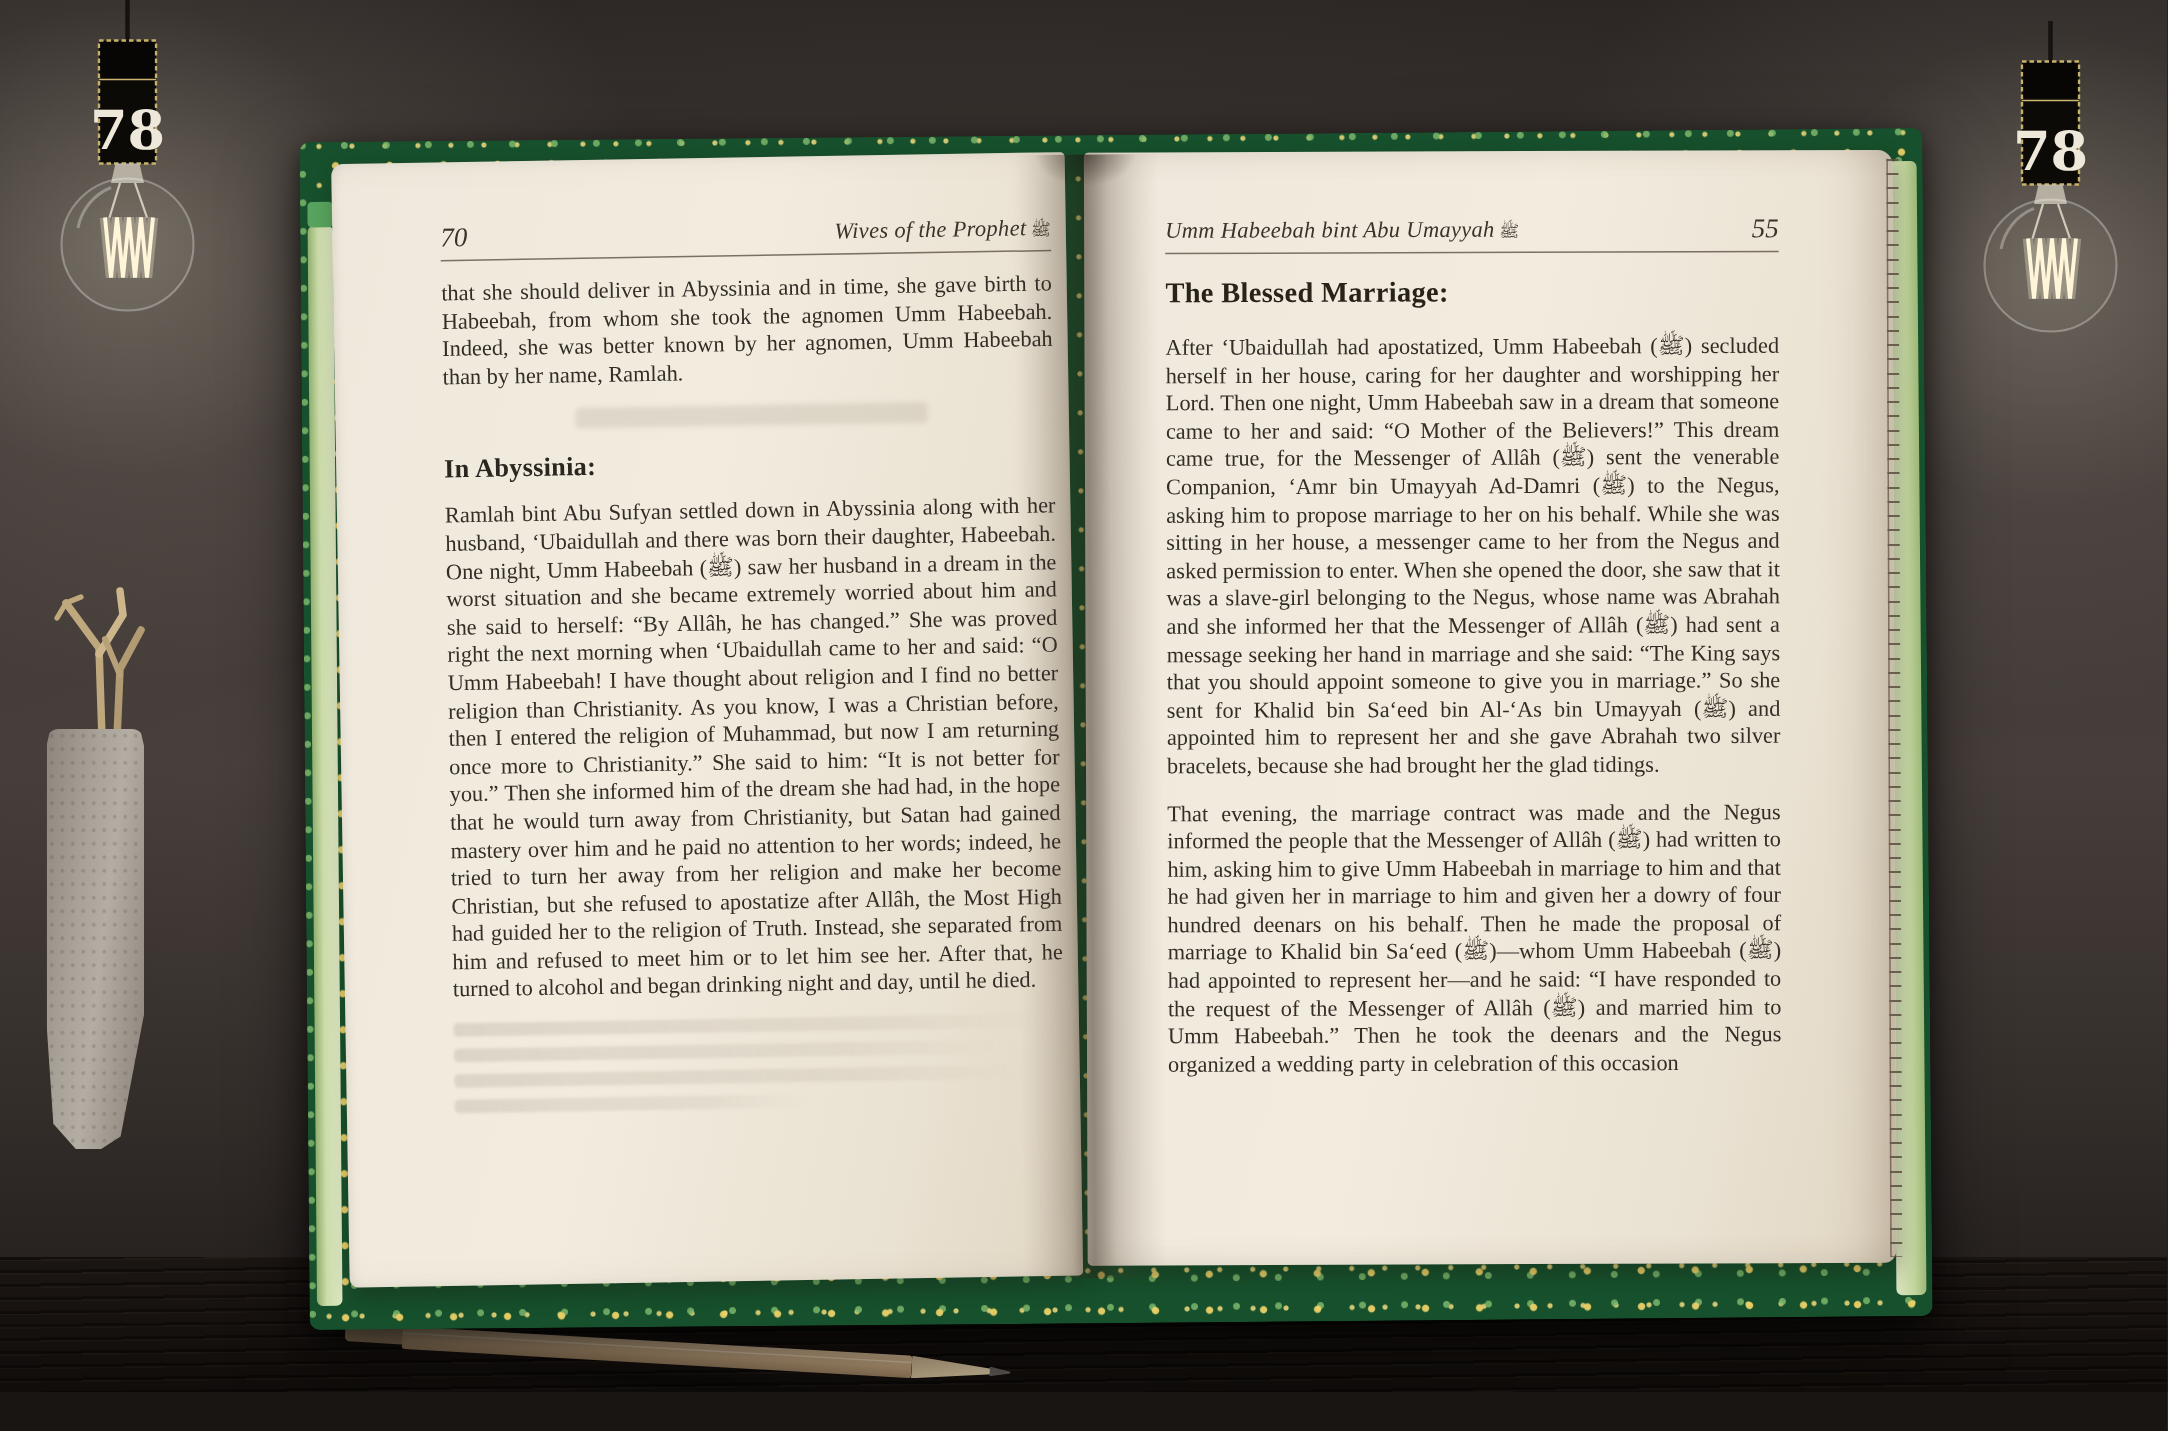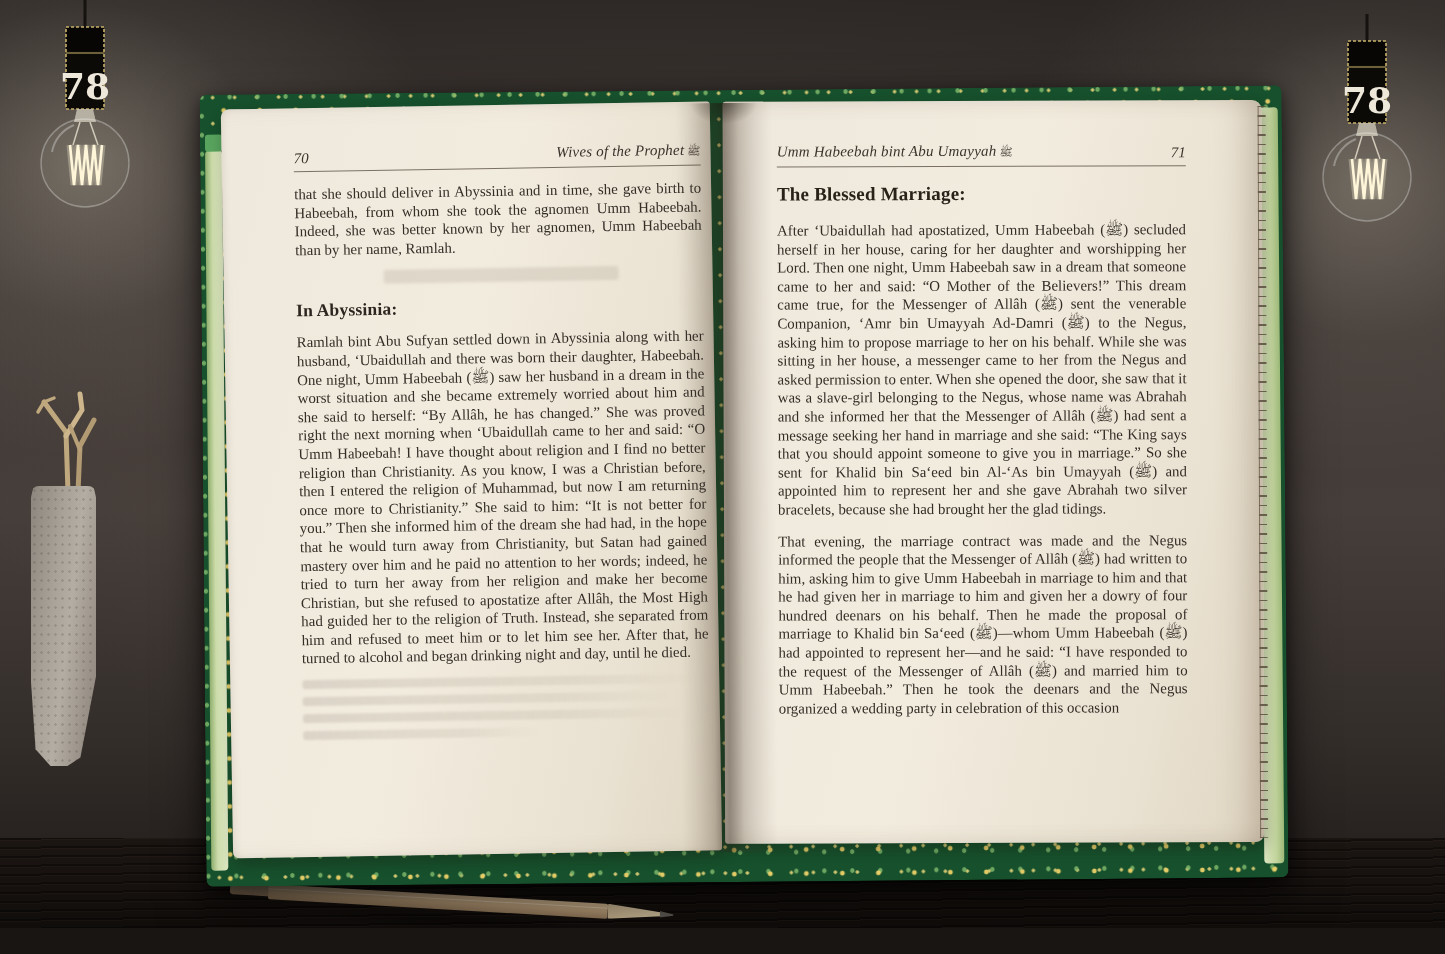--- a/index.html
+++ b/index.html
@@ -79,21 +79,21 @@
     padding:42px 76px 0 54px;
     box-shadow:inset 26px 0 32px -18px rgba(92,74,56,0.40), inset -30px 0 36px -22px rgba(110,90,66,0.38), 2px 6px 14px rgba(20,15,10,0.30);}
   .gutter{position:absolute;left:452px;top:0;bottom:0;width:96px;pointer-events:none;
     background:
       radial-gradient(48px 30px at 50% 0%, rgba(26,19,12,0.45), transparent 70%),
       linear-gradient(90deg, transparent, rgba(70,55,40,0.16) 35%, rgba(45,33,24,0.38) 50%, rgba(70,55,40,0.18) 65%, transparent);}
   .page-header{display:flex;justify-content:space-between;align-items:flex-end;
     border-bottom:1px solid rgba(82,72,59,0.75);padding-bottom:4px;
     font-style:italic;font-size:15px;color:#3a332b;}
   .page-header .head-title{letter-spacing:0.2px;}
-  .pnum{font-size:15px;}
+  .pnum{font-size:18px;}
   .hon{font-style:normal;font-size:11px;font-family:"DejaVu Sans",sans-serif;margin-left:3px;}
   .para{text-align:justify;font-size:14.9px;line-height:18.6px;}
   .intro{margin-top:13px;}
   .ghost-heading{height:14px;width:235px;margin:12px 0 0 88px;border-radius:3px;
     background:rgba(124,111,93,0.16);filter:blur(1.6px);}
   .h-left{margin-top:15px;font-size:17.5px;font-weight:bold;color:#2c2620;letter-spacing:0.2px;}
   .body-para{margin-top:12px;}
   .ghost-block{margin-top:12px;filter:blur(1.2px);}
   .gline{height:9px;margin:8px 0;border-radius:3px;
     background:linear-gradient(90deg, rgba(120,108,92,0.18), rgba(120,108,92,0.10) 70%, transparent);}
@@ -193,21 +193,21 @@
           <div class="gline"></div>
         </div>
       </div>
 
       <div class="page pg-right">
         <div class="stitch"></div>
         <div class="page-header">
           <span class="head-title">
             <span>Umm Habeebah bint Abu Umayyah</span><span class="hon">ﷺ</span>
           </span>
-          <span class="pnum">71</span>
+          <span class="pnum">55</span>
         </div>
         <div class="h-right">The Blessed Marriage:</div>
         <div class="para rp1">After ‘Ubaidullah had apostatized, Umm Habeebah (ﷺ) secluded herself in her house, caring for her daughter and worshipping her Lord. Then one night, Umm Habeebah saw in a dream that someone came to her and said: “O Mother of the Believers!” This dream came true, for the Messenger of Allâh (ﷺ) sent the venerable Companion, ‘Amr bin Umayyah Ad-Damri (ﷺ) to the Negus, asking him to propose marriage to her on his behalf. While she was sitting in her house, a messenger came to her from the Negus and asked permission to enter. When she opened the door, she saw that it was a slave-girl belonging to the Negus, whose name was Abrahah and she informed her that the Messenger of Allâh (ﷺ) had sent a message seeking her hand in marriage and she said: “The King says that you should appoint someone to give you in marriage.” So she sent for Khalid bin Sa‘eed bin Al-‘As bin Umayyah (ﷺ) and appointed him to represent her and she gave Abrahah two silver bracelets, because she had brought her the glad tidings.</div>
         <div class="para rp2">That evening, the marriage contract was made and the Negus informed the people that the Messenger of Allâh (ﷺ) had written to him, asking him to give Umm Habeebah in marriage to him and that he had given her in marriage to him and given her a dowry of four hundred deenars on his behalf. Then he made the proposal of marriage to Khalid bin Sa‘eed (ﷺ)—whom Umm Habeebah (ﷺ) had appointed to represent her—and he said: “I have responded to the request of the Messenger of Allâh (ﷺ) and married him to Umm Habeebah.” Then he took the deenars and the Negus organized a wedding party in celebration of this occasion</div>
       </div>
 
       <div class="gutter"></div>
     </div>
   </div>
 

